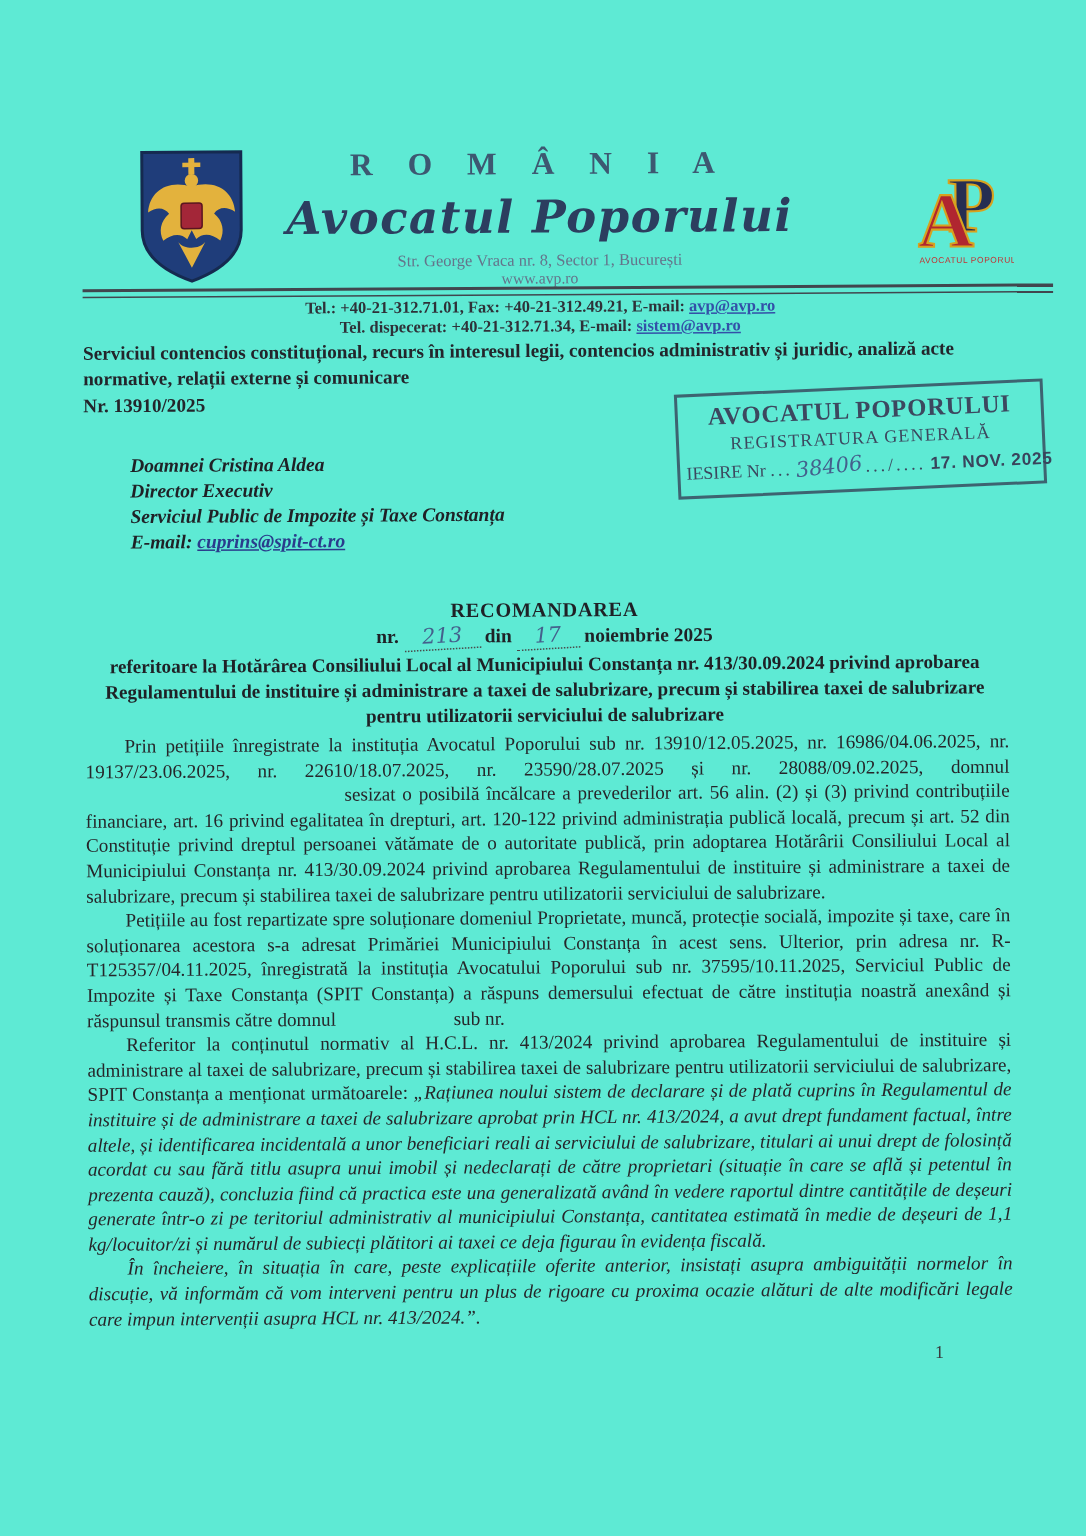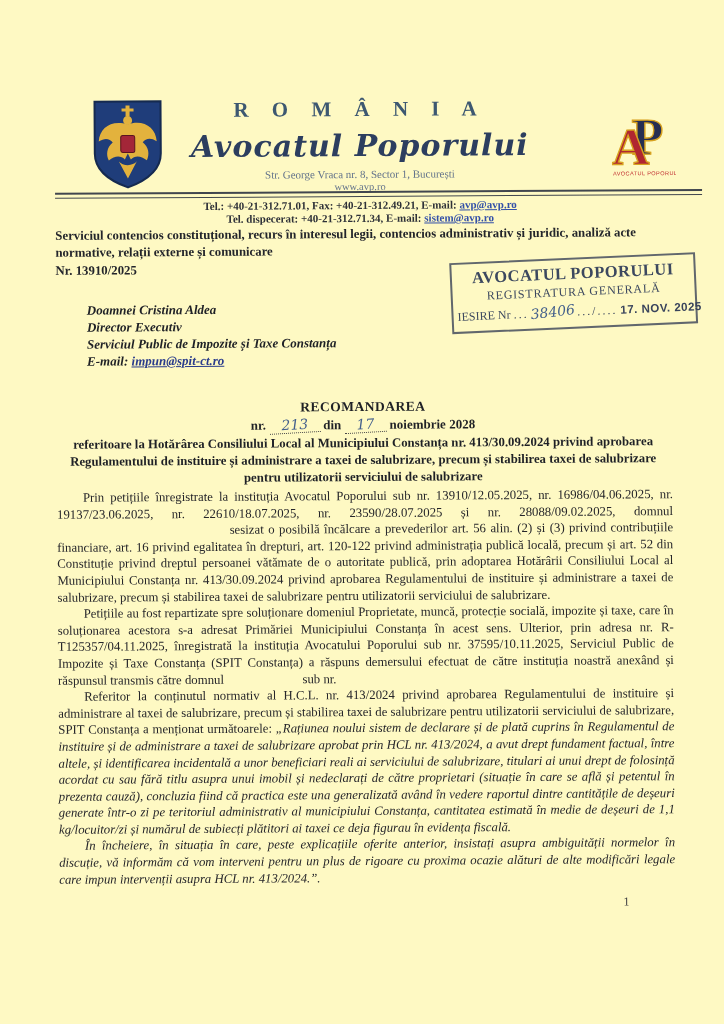--- a/index.html
+++ b/index.html
@@ -1,18 +1,18 @@
 <!DOCTYPE html>
 <html><head>
 <meta charset="utf-8">
 <style>
   html,body{margin:0;padding:0;background:#d9d9d9;}
   .page{
     position:relative;width:724px;height:1024px;margin:0 auto;
-    background:#fef9c3;overflow:hidden;
+    background:#5eead4;overflow:hidden;
     font-family:"Liberation Serif", serif;color:#26262a;
     box-shadow:0 0 6px rgba(0,0,0,.25);
   }
   .content{position:absolute;inset:0;transform:rotate(-0.35deg);}
 
   
   .coat{position:absolute;left:94px;top:97px;}
   .masthead{position:absolute;left:0;right:0;top:97px;text-align:center;}
   .country{font-size:21px;font-weight:bold;letter-spacing:9px;color:#3d5871;}
   .script-name{
@@ -147,32 +147,32 @@
         <span class="stamp-dots">...</span><span class="stamp-hw">38406</span><span class="stamp-dots">.../....</span>
         <span class="stamp-date">17. NOV. 2025</span>
       </div>
     </div>
 
     <div class="addressee">
       <div>Doamnei Cristina Aldea</div>
       <div>Director Executiv</div>
       <div>Serviciul Public de Impozite și Taxe Constanța</div>
       <div>
-        <span>E-mail: </span><span class="email">impun@spit-ct.ro</span>
+        <span>E-mail: </span><span class="email">cuprins@spit-ct.ro</span>
       </div>
     </div>
 
     <div class="title-block">
       <div class="title-heading">RECOMANDAREA</div>
       <div class="title-nr-line">
         <span>nr.</span>
         <span class="hw">213</span>
         <span>din</span>
         <span class="hw">17</span>
-        <span>noiembrie 2028</span>
+        <span>noiembrie 2025</span>
       </div>
       <div class="title-subject">referitoare la Hotărârea Consiliului Local al Municipiului Constanța nr. 413/30.09.2024 privind aprobarea Regulamentului de instituire și administrare a taxei de salubrizare, precum și stabilirea taxei de salubrizare pentru utilizatorii serviciului de salubrizare</div>
     </div>
 
     <div class="body-text">
       <p>
         <span>Prin petițiile înregistrate la instituția Avocatul Poporului sub nr. 13910/12.05.2025, nr. 16986/04.06.2025, nr. 19137/23.06.2025, nr. 22610/18.07.2025, nr. 23590/28.07.2025 și nr. 28088/09.02.2025, domnul</span>
         <span class="gap1"></span>
         <span>sesizat o posibilă încălcare a prevederilor art. 56 alin. (2) și (3) privind contribuțiile financiare, art. 16 privind egalitatea în drepturi, art. 120-122 privind administrația publică locală, precum și art. 52 din Constituție privind dreptul persoanei vătămate de o autoritate publică, prin adoptarea Hotărârii Consiliului Local al Municipiului Constanța nr. 413/30.09.2024 privind aprobarea Regulamentului de instituire și administrare a taxei de salubrizare, precum și stabilirea taxei de salubrizare pentru utilizatorii serviciului de salubrizare.</span>
       </p>

